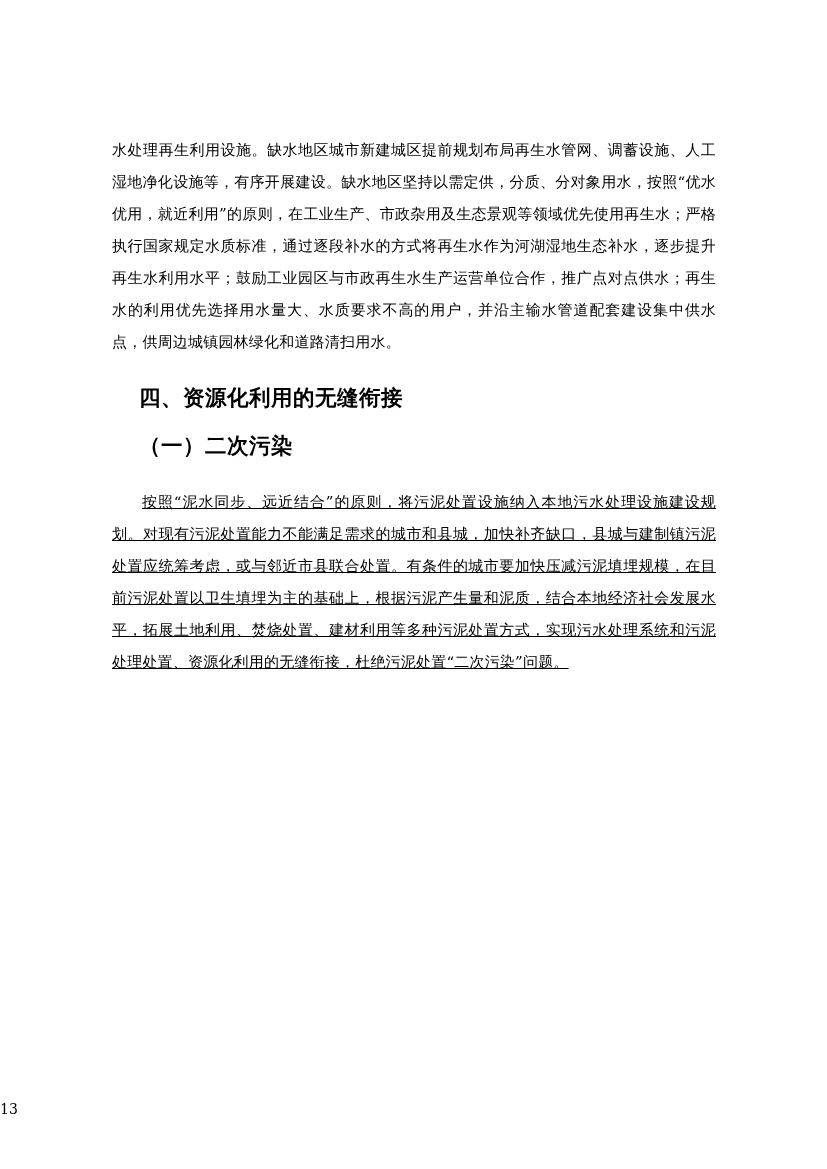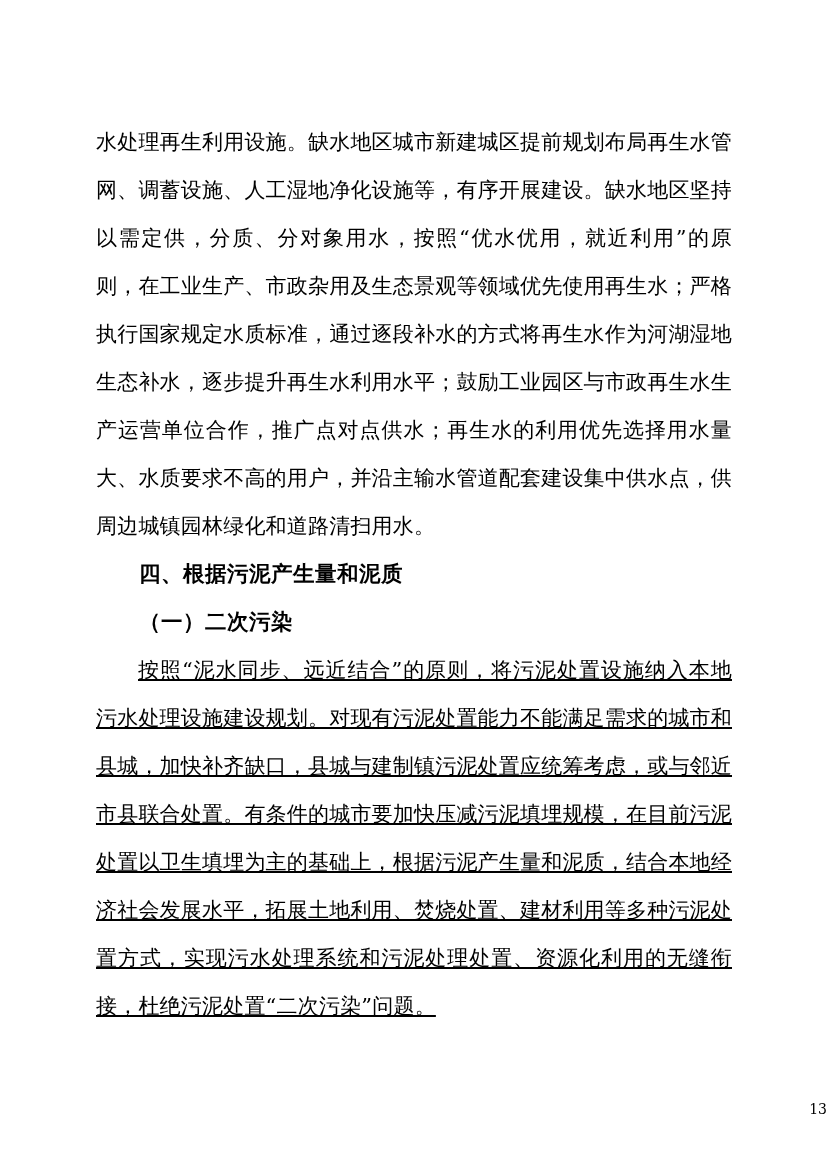--- a/index.html
+++ b/index.html
@@ -21,23 +21,23 @@
     left: 0;
     width: 827px;
     height: 1169px;
     box-sizing: border-box;
     padding: 118px 96px 0 96px;
   }
   .doc-body {
     width: 636px;
   }
   p.para {
-    margin: 0;
-    font-size: 21px;
-    line-height: 48px;
+    margin: 16px;
+    font-size: 15px;
+    line-height: 32px;
     text-align: justify;
     text-justify: inter-ideograph;
     letter-spacing: 0.2px;
   }
   p.indent {
     text-indent: 2em;
     text-decoration: underline;
   }
   h2.section-heading {
     margin: 0;
@@ -53,35 +53,35 @@
     line-height: 48px;
     font-weight: bold;
     text-indent: 2em;
     letter-spacing: 0.5px;
   }
   .page-number {
     position: absolute;
     bottom: 52px;
     left: 0;
     width: 827px;
-    text-align: right;
+    text-align: left;
     font-size: 14px;
     font-family: "DejaVu Serif", "Liberation Serif", serif;
     color: #000000;
   }
 </style>
 </head>
 <body>
 
 <div class="page">
   <div class="doc-body">
 
     <p class="para">水处理再生利用设施。缺水地区城市新建城区提前规划布局再生水管网、调蓄设施、人工湿地净化设施等，有序开展建设。缺水地区坚持以需定供，分质、分对象用水，按照“优水优用，就近利用”的原则，在工业生产、市政杂用及生态景观等领域优先使用再生水；严格执行国家规定水质标准，通过逐段补水的方式将再生水作为河湖湿地生态补水，逐步提升再生水利用水平；鼓励工业园区与市政再生水生产运营单位合作，推广点对点供水；再生水的利用优先选择用水量大、水质要求不高的用户，并沿主输水管道配套建设集中供水点，供周边城镇园林绿化和道路清扫用水。</p>
 
-    <h2 class="section-heading">四、根据污泥产生量和泥质</h2>
+    <h2 class="section-heading">四、资源化利用的无缝衔接</h2>
 
     <h3 class="sub-heading">（一）二次污染</h3>
 
     <p class="para indent">按照“泥水同步、远近结合”的原则，将污泥处置设施纳入本地污水处理设施建设规划。对现有污泥处置能力不能满足需求的城市和县城，加快补齐缺口，县城与建制镇污泥处置应统筹考虑，或与邻近市县联合处置。有条件的城市要加快压减污泥填埋规模，在目前污泥处置以卫生填埋为主的基础上，根据污泥产生量和泥质，结合本地经济社会发展水平，拓展土地利用、焚烧处置、建材利用等多种污泥处置方式，实现污水处理系统和污泥处理处置、资源化利用的无缝衔接，杜绝污泥处置“二次污染”问题。</p>
 
   </div>
 
   <div class="page-number">13</div>
 </div>
 

